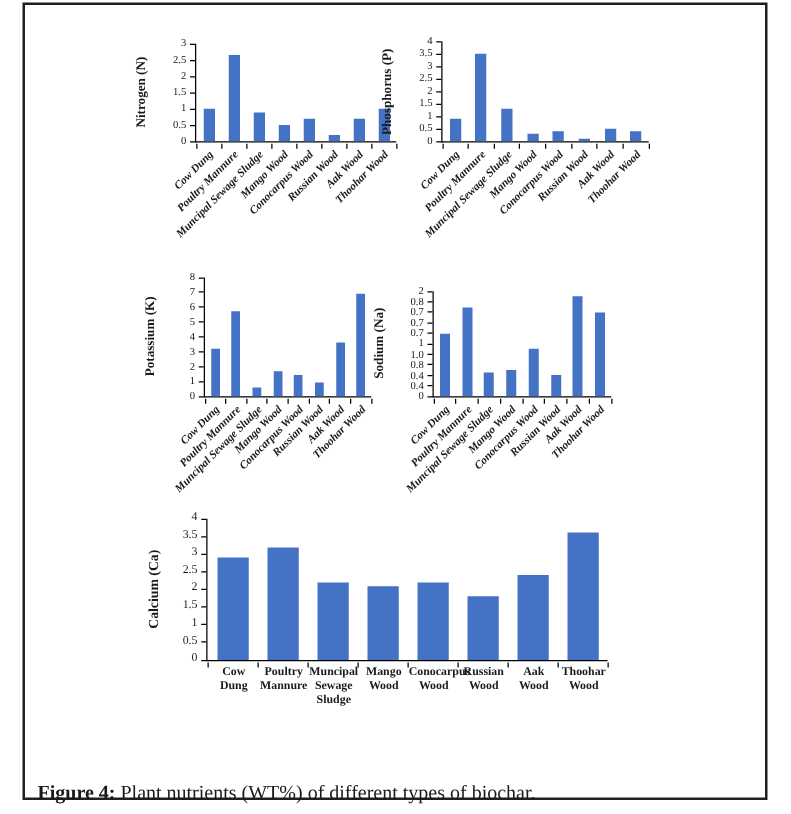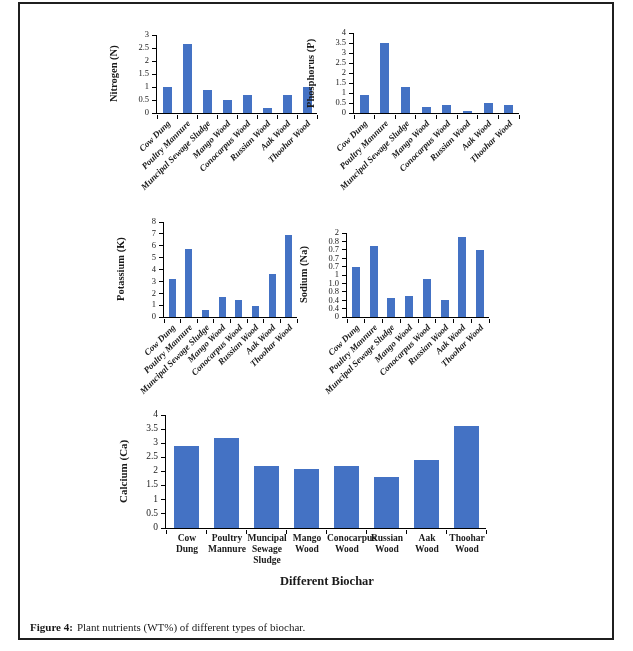--- a/index.html
+++ b/index.html
@@ -39,21 +39,21 @@
     font-weight:bold;font-style:italic;font-size:9px;line-height:1;white-space:nowrap;
   }
   .xzone-flat{display:flex;flex-direction:row;}
   .xcat-flat{
     text-align:center;font-weight:bold;font-size:9.5px;line-height:1.18;
     padding-top:5px;box-sizing:border-box;
   }
   .xtitle{
     text-align:center;font-weight:bold;font-size:12.5px;margin-top:7px;
   }
-  .caption{position:absolute;left:30px;top:610px;font-size:11px;}
+  .caption{position:absolute;left:30px;top:610px;font-size:16px;}
   .caption b{margin-right:4px;}
 </style>
 </head>
 <body>
 
 <div class="frame"></div>
 
 <div class="chart" style="left: 106px; top: 35px; width: 212px;">
     <div class="plot-zone" style="height: 78px;">
       <div class="ylab" style="height: 78px;">Nitrogen (N)</div>
@@ -316,16 +316,15 @@
     <div class="xzone-flat" style="margin-left: 52px; width: 320px;">
       <div class="xcat-flat" style="width: 40px;">Cow Dung</div>
       <div class="xcat-flat" style="width: 40px;">Poultry Mannure</div>
       <div class="xcat-flat" style="width: 40px;">Muncipal Sewage Sludge</div>
       <div class="xcat-flat" style="width: 40px;">Mango Wood</div>
       <div class="xcat-flat" style="width: 40px;">Conocarpus Wood</div>
       <div class="xcat-flat" style="width: 40px;">Russian Wood</div>
       <div class="xcat-flat" style="width: 40px;">Aak Wood</div>
       <div class="xcat-flat" style="width: 40px;">Thoohar Wood</div>
     </div>
-    <div class="xtitle" style="margin-left: 52px; width: 320px;">Different Biochar</div>
   </div>
 
 <p class="caption"><b>Figure 4:</b><span>Plant nutrients (WT%) of different types of biochar.</span></p>
 
 </body></html>

